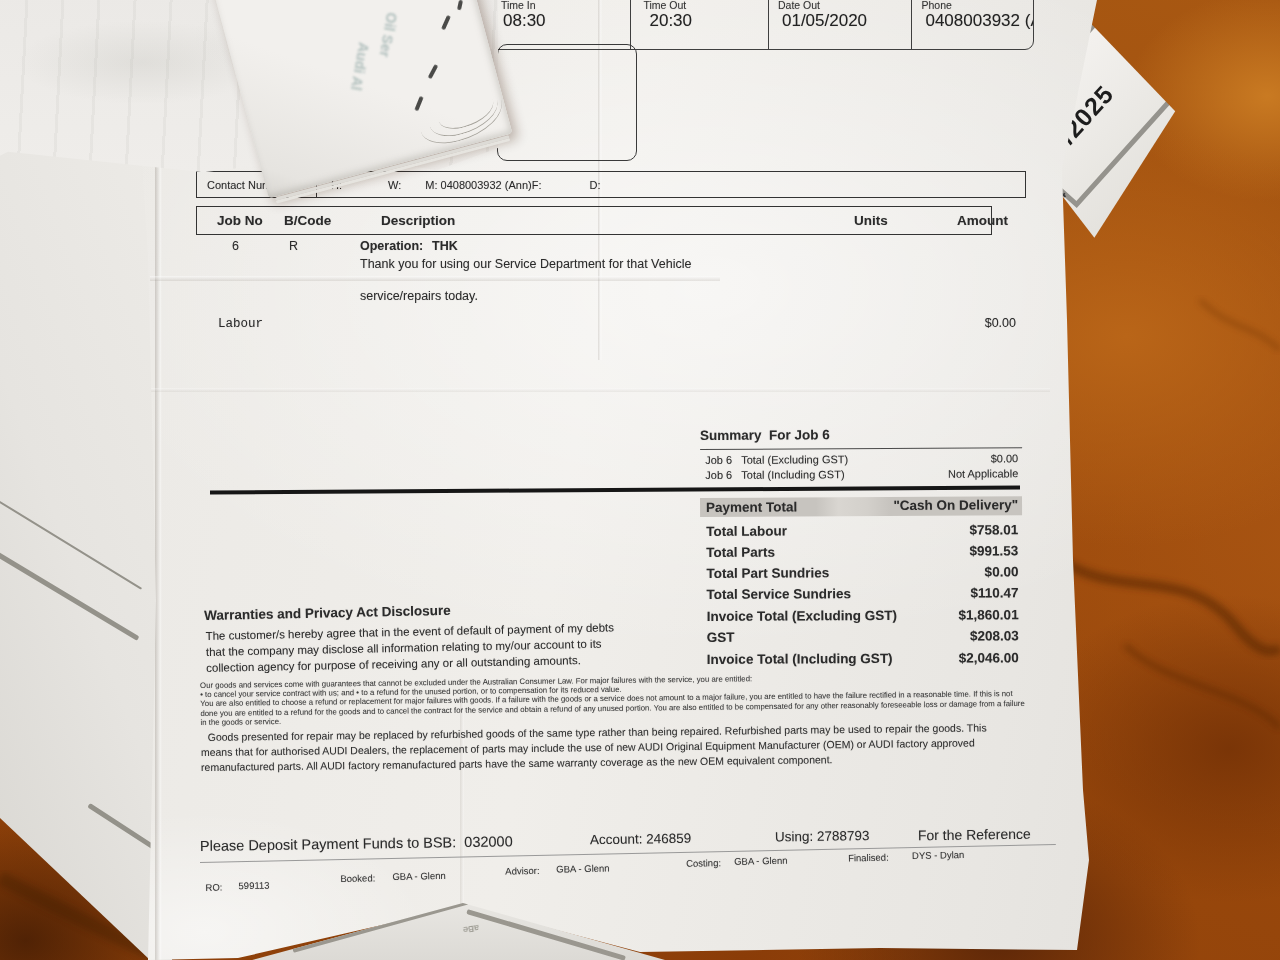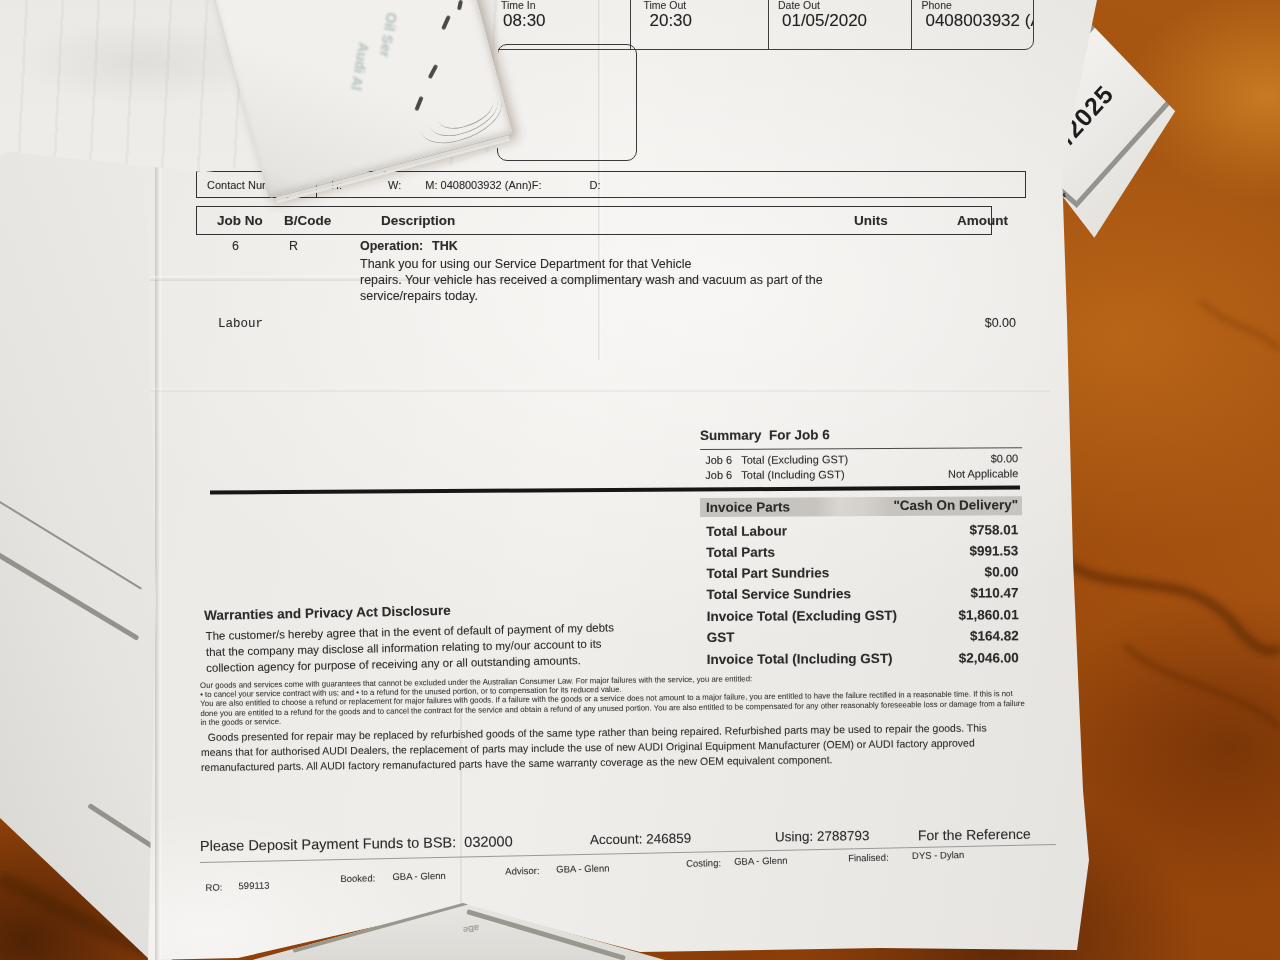--- a/index.html
+++ b/index.html
@@ -212,21 +212,20 @@
       <span style="left:164px;margin-left:20px;">Description</span>
       <span style="left:657px;">Units</span>
       <span style="left:760px;">Amount</span>
     </div>
 
     <span class="cell-text" style="left:232px;top:239px;">6</span>
     <span class="cell-text" style="left:289px;top:239px;">R</span>
     <span class="cell-text bold" style="left:360px;top:239px;">Operation:</span>
     <span class="cell-text bold" style="left:432px;top:239px;">THK</span>
     <span class="cell-text" style="left:360px;top:257px;">Thank you for using our Service Department for that Vehicle</span>
-    <span class="cell-text" style="left:360px;top:273px;">repairs. Your vehicle has received a complimentary wash and vacuum as part of the</span>
     <span class="cell-text" style="left:360px;top:289px;">service/repairs today.</span>
     <span class="cell-text" style="left:218px;top:317px;font-family:Liberation Mono, monospace;">Labour</span>
     <span class="cell-text" style="left:940px;top:316px;width:76px;text-align:right;">$0.00</span>
 
     <div class="summary">
       <div class="sum-title pre">Summary  For Job 6</div>
       <div class="sum-line"></div>
       <div class="sum-row" style="top:26px;">
         <span class="sum-job">Job 6</span>
         <span class="sum-label">Total (Excluding GST)</span>
@@ -236,21 +235,21 @@
         <span class="sum-job">Job 6</span>
         <span class="sum-label">Total (Including GST)</span>
         <span class="val-right">Not Applicable</span>
       </div>
     </div>
 
     <div class="thick-rule"></div>
 
     <div class="totals">
       <div class="tot-band">
-        <span class="tot-label" style="top:2px;position:absolute;font-weight:700;font-size:13.5px;">Invoice Parts</span>
+        <span class="tot-label" style="top:2px;position:absolute;font-weight:700;font-size:13.5px;">Payment Total</span>
         <span class="val-right" style="top:1px;font-weight:700;font-size:13.5px;">"Cash On Delivery"</span>
       </div>
       <div class="tot-row" style="top:26px;">
         <span class="tot-label">Total Labour</span>
         <span class="val-right">$758.01</span>
       </div>
       <div class="tot-row" style="top:47px;">
         <span class="tot-label">Total Parts</span>
         <span class="val-right">$991.53</span>
       </div>
@@ -261,21 +260,21 @@
       <div class="tot-row" style="top:89px;">
         <span class="tot-label">Total Service Sundries</span>
         <span class="val-right">$110.47</span>
       </div>
       <div class="tot-row" style="top:111px;">
         <span class="tot-label">Invoice Total (Excluding GST)</span>
         <span class="val-right">$1,860.01</span>
       </div>
       <div class="tot-row" style="top:132px;">
         <span class="tot-label">GST</span>
-        <span class="val-right">$164.82</span>
+        <span class="val-right">$208.03</span>
       </div>
       <div class="tot-row" style="top:154px;">
         <span class="tot-label">Invoice Total (Including GST)</span>
         <span class="val-right">$2,046.00</span>
       </div>
     </div>
 
     <div class="warranties">
       <div class="warr-title">Warranties and Privacy Act Disclosure</div>
       <span class="warr-line" style="top:22px;">The customer/s hereby agree that in the event of default of payment of my debts</span>

